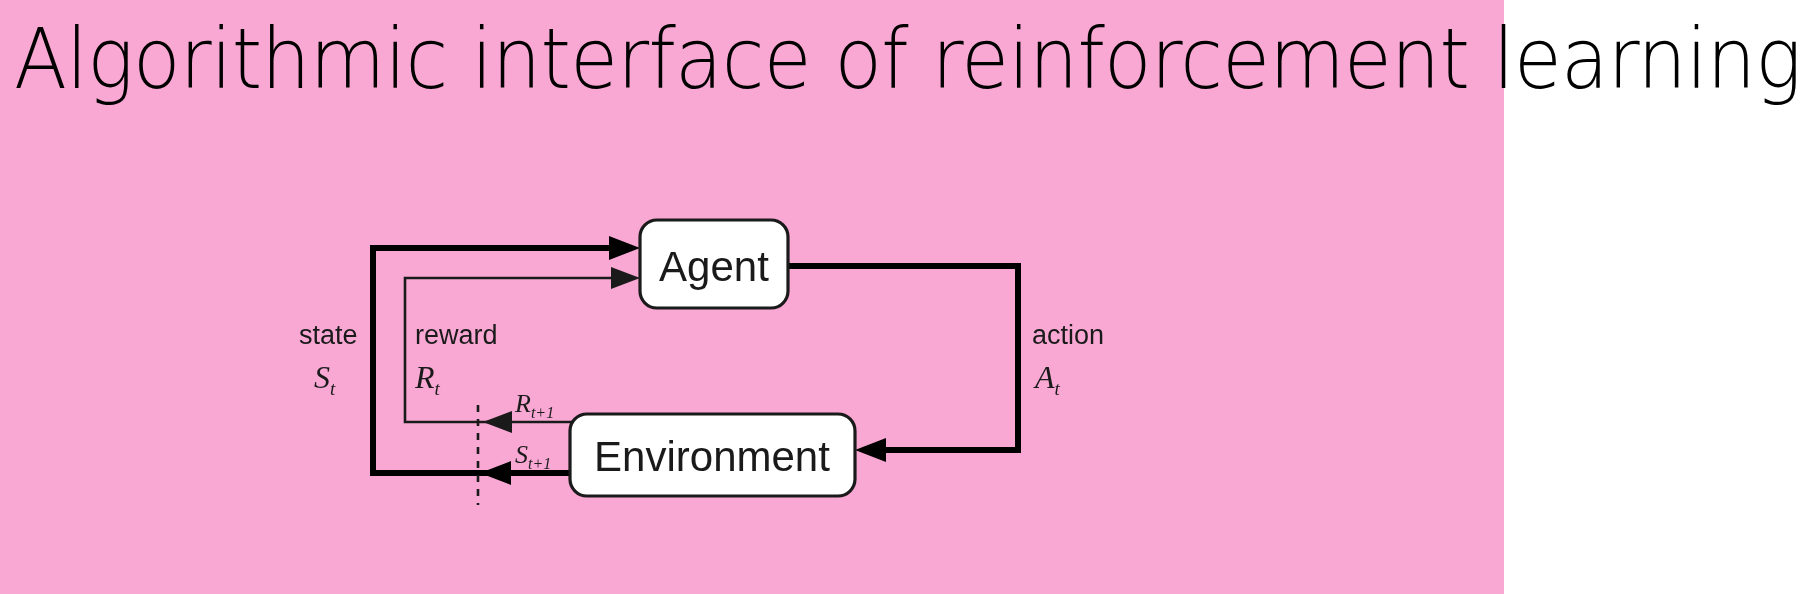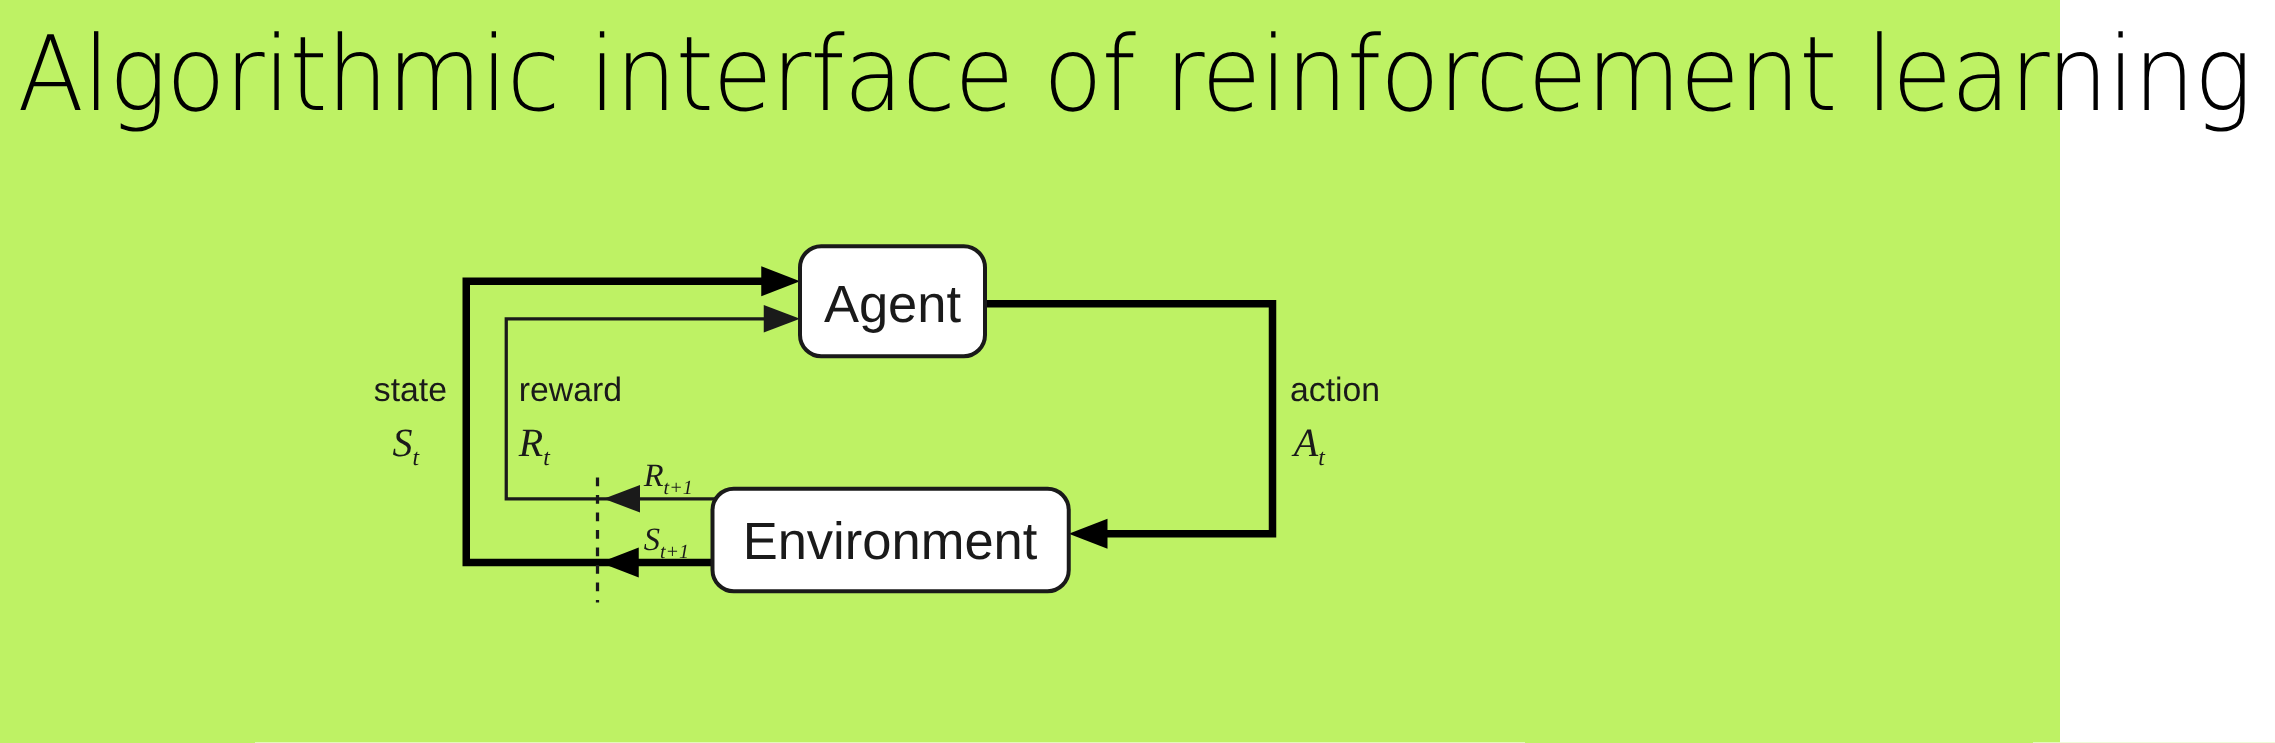--- a/index.html
+++ b/index.html
@@ -12,23 +12,23 @@
     width: 1820px;
     height: 594px;
     overflow: hidden;
     font-family: "Liberation Sans", sans-serif;
     color: #000000;
     position: relative;
   }
   #slide {
     position: absolute;
     left: 0; top: 0;
-    width: 1648px;
+    width: 1504px;
     height: 594px;
-    background: #bef264;
+    background: #f9a8d4;
   }
   
   #slide-title {
     position: absolute;
     left: 14px;
     top: 6px;
     width: 1800px;
     height: 108px;
     line-height: 108px;
     font-family: "DejaVu Sans", sans-serif;
@@ -37,21 +37,21 @@
     letter-spacing: -0.8px;
     color: #000000;
     white-space: nowrap;
     transform: scaleX(0.935);
     transform-origin: left center;
   }
   
   #diagram {
     position: absolute;
     left: 0;
-    top: 137px;
+    top: 160px;
     width: 1820px;
     height: 400px;
   }
   #diagram svg {
     display: block;
     width: 1820px;
     height: 400px;
   }
   
   .lbl-sans {

